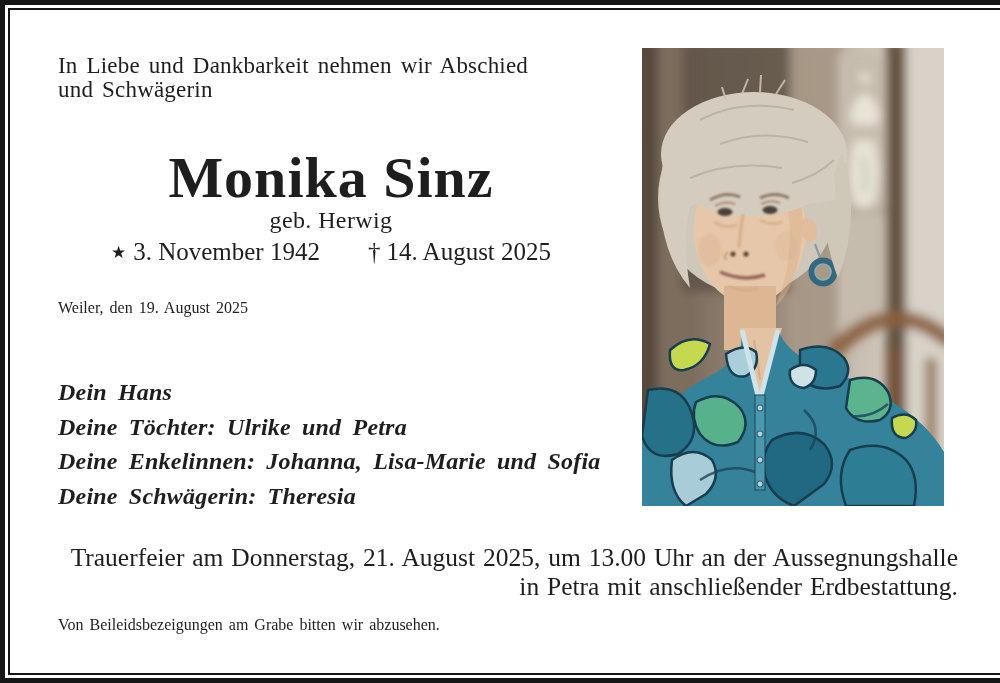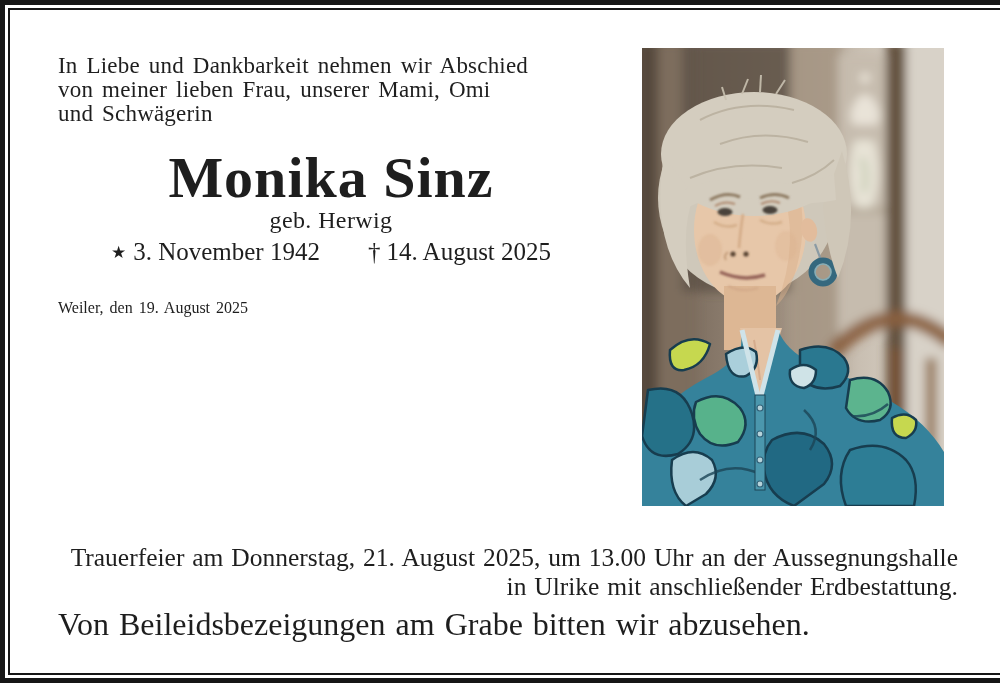--- a/index.html
+++ b/index.html
@@ -16,50 +16,55 @@
   .maiden{top:207px;font-size:24px;line-height:26px;letter-spacing:.4px;}
   .dates{top:238px;font-size:25px;line-height:27px;white-space:nowrap;}
   .star{font-size:17px;position:relative;top:-2px;letter-spacing:0;margin-right:7px;}
   .dagger{margin-right:6px;}
   .date-death{margin-left:48px;}
   .line{left:58px;font-size:16px;line-height:27px;word-spacing:2px;}
   .place{top:294px;}
   .epitaph{top:347px;}
   .mourners{left:58px;top:375px;font-size:24px;line-height:34.5px;font-style:italic;font-weight:600;word-spacing:5px;letter-spacing:.2px;}
   .funeral{left:58px;top:543px;width:900px;font-size:25.5px;line-height:29px;word-spacing:1.5px;text-align:right;}
-  .condolence{top:610px;font-size:32px;line-height:29px;}
+  .condolence{top:610px;font-size:16px;line-height:29px;}
   .photo{left:642px;top:48px;width:302px;height:458px;overflow:hidden;}
   .photo svg{display:block;}
 </style>
 </head>
 <body>
 
 <div class="page">
   <div class="frame-outer"></div>
   <div class="frame-inner"></div>
 
   <div class="abs intro">
     <div>In Liebe und Dankbarkeit nehmen wir Abschied</div>
-    <div>von meiner lieben Frau, unserer Mami, Omi</div>
     <div>und Schwägerin</div>
   </div>
 
   <div class="abs center-col name">Monika Sinz</div>
   <div class="abs center-col maiden">geb. Herwig</div>
 
   <div class="abs center-col dates">
     <span class="datepart"><span class="star">★</span><span>3. November 1942</span></span><span class="datepart date-death"><span class="dagger">†</span><span>14. August 2025</span></span>
   </div>
 
   <div class="abs line place">Weiler, den 19. August 2025</div>
 
+  <div class="abs mourners">
+    <div>Dein Hans</div>
+    <div>Deine Töchter: Ulrike und Petra</div>
+    <div>Deine Enkelinnen: Johanna, Lisa-Marie und Sofia</div>
+    <div>Deine Schwägerin: Theresia</div>
+  </div>
 
   <div class="abs funeral">
     <div>Trauerfeier am Donnerstag, 21. August 2025, um 13.00 Uhr an der Aussegnungshalle</div>
-    <div>in Ulrike mit anschließender Erdbestattung.</div>
+    <div>in Petra mit anschließender Erdbestattung.</div>
   </div>
 
   <div class="abs line condolence">Von Beileidsbezeigungen am Grabe bitten wir abzusehen.</div>
 
   <div class="abs photo">
     <svg width="302" height="458" viewBox="0 0 302 458" xmlns="http://www.w3.org/2000/svg">
       <defs>
         <filter id="bgblur" x="-20%" y="-20%" width="140%" height="140%">
             <feGaussianBlur stdDeviation="5"></feGaussianBlur>
           </filter>

